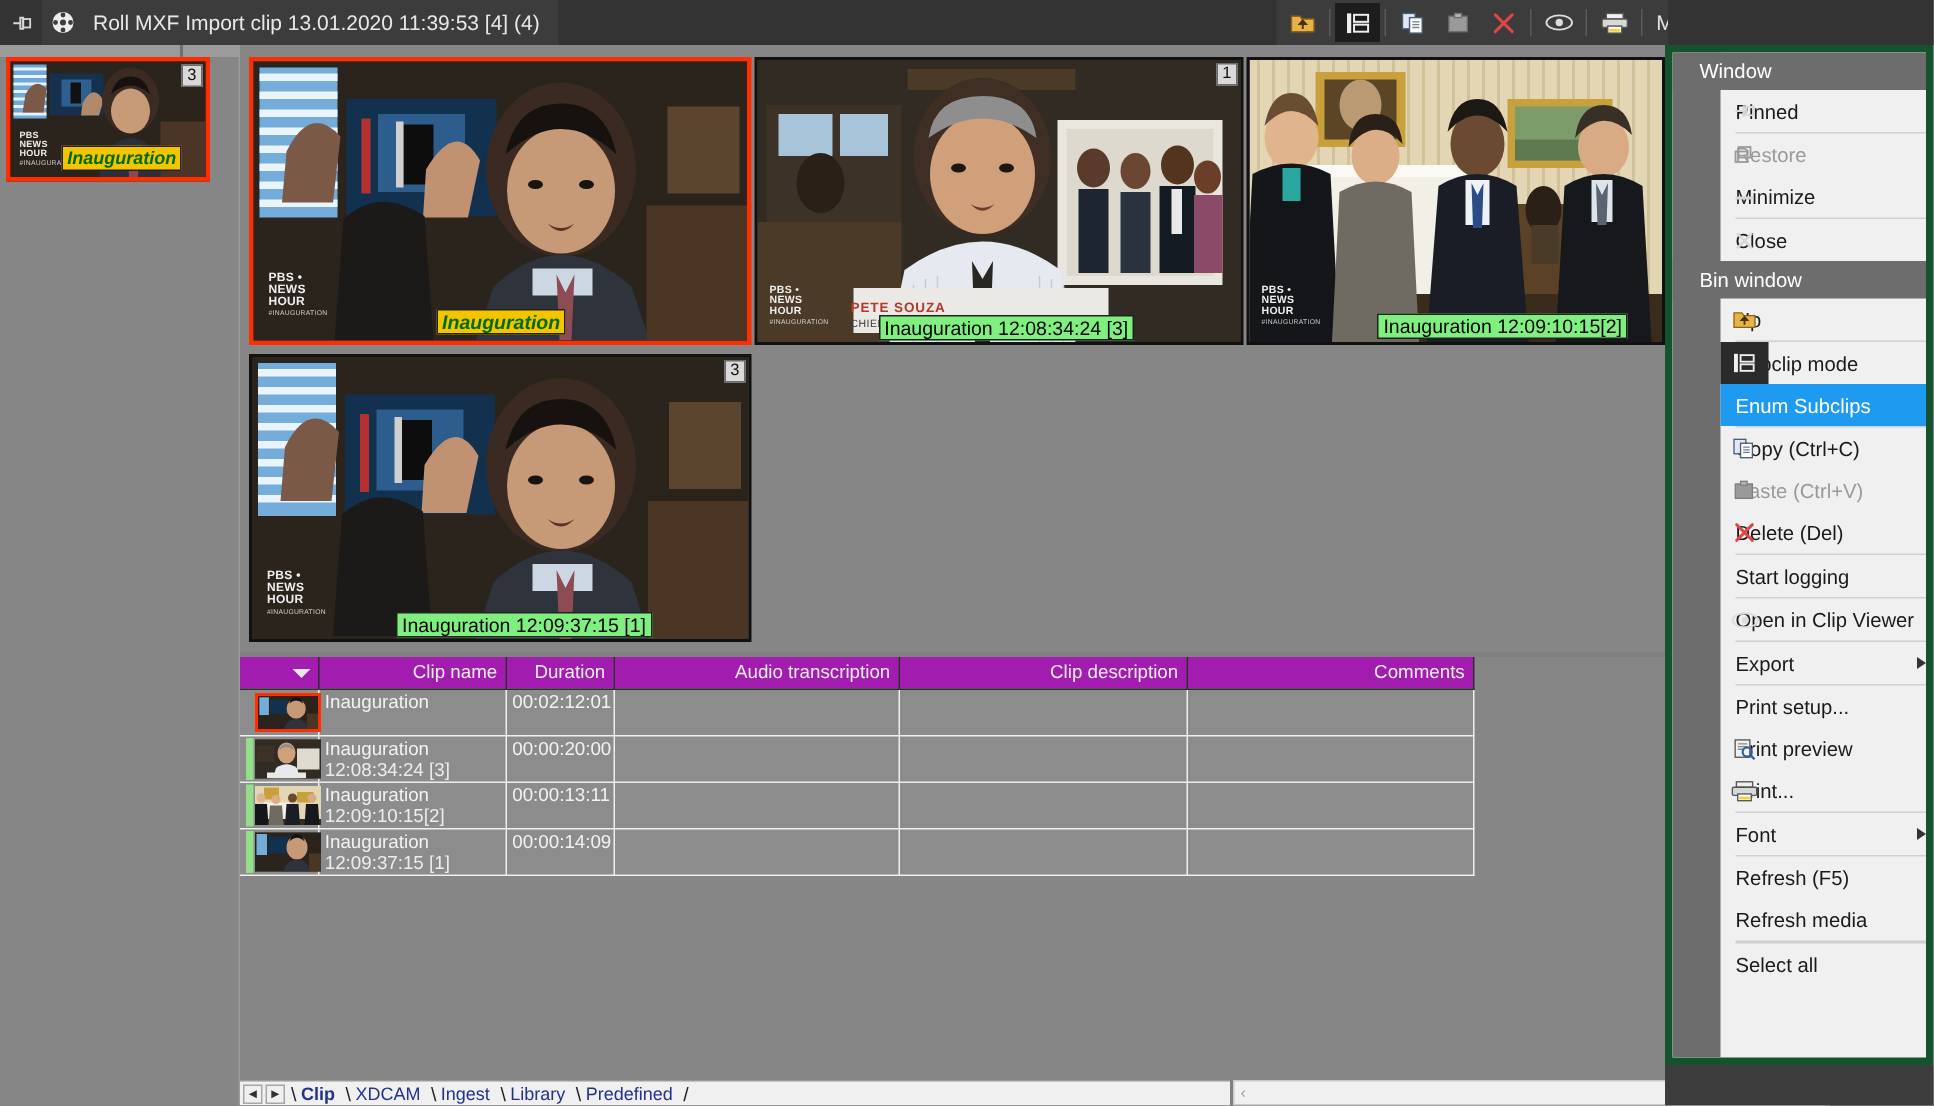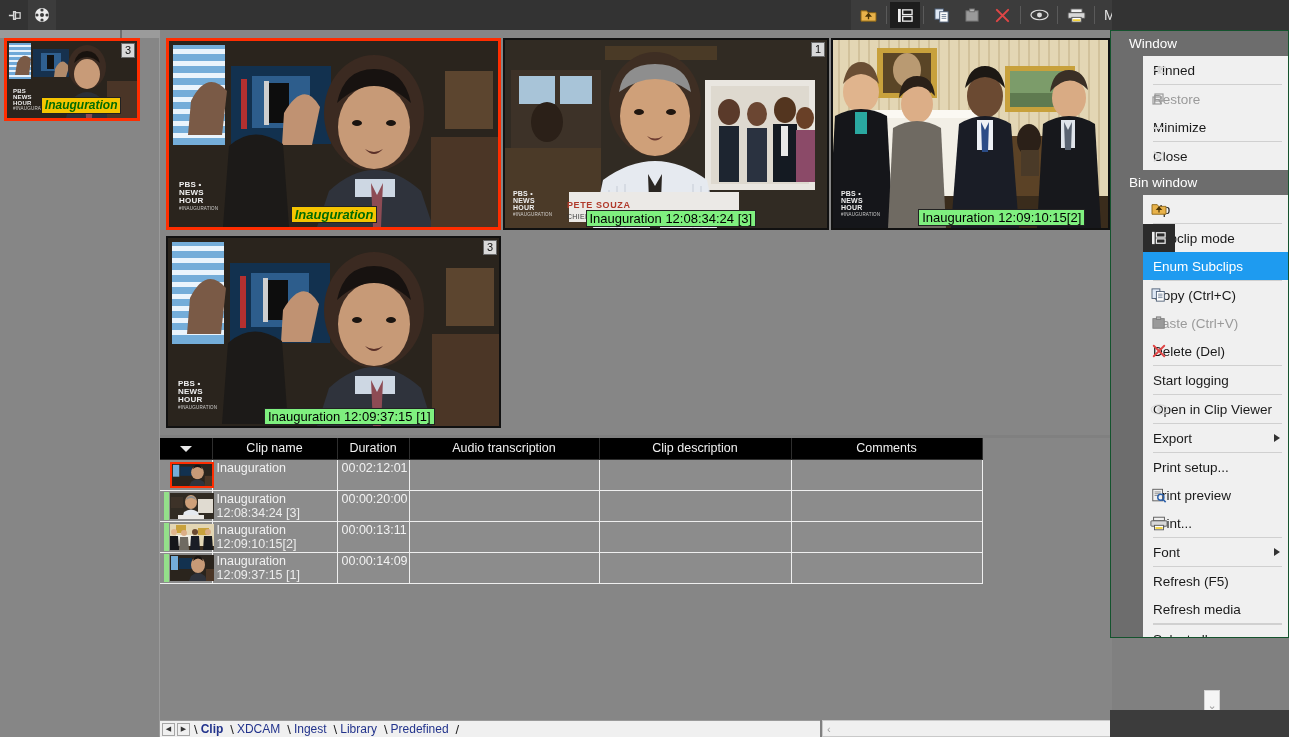--- a/index.html
+++ b/index.html
@@ -75,22 +75,22 @@
   .pbslogo{ position:absolute; left:6px; bottom:6px; color:#efefef; font-size:6px; line-height:6px; font-weight:bold; letter-spacing:.2px;}
   .pbslogo small{ display:block; font-size:4.5px; opacity:.8; font-weight:normal;}
 
   
   #tablewrap{
     position:absolute; left:160px; top:438px; width:952px; height:282px;
     background:#868686;
   }
   table.grid{ border-collapse:collapse; width:820px; table-layout:fixed; }
   table.grid th{
-    background:#000000; color:#f0f0f0; font-size:12.5px; font-weight:normal;
-    text-align:center; padding:2px 5px; height:21px;
+    background:#a21caf; color:#f0f0f0; font-size:12.5px; font-weight:normal;
+    text-align:right; padding:2px 5px; height:21px;
     border-right:1px solid #2e2e2e; border-bottom:1px solid #2e2e2e;
   }
   table.grid td{
     background:#8c8c8c; color:#f2f2f2; font-size:12.5px; vertical-align:top;
     padding:1px 4px; height:28px; border-right:1px solid #efefef; border-bottom:1px solid #efefef;
   }
   td.c-thumb{ padding:0; width:52px; background:#8c8c8c; }
   td.c-thumb .tw{ position:relative; width:52px; height:28px; }
   td.c-thumb .mini{ position:absolute; left:6px; top:1px; width:44px; height:26px; overflow:hidden; background:#111; }
   td.c-thumb .greenbar{ position:absolute; left:0; top:0; width:5px; height:28px; background:#94e08a; }
@@ -119,22 +119,22 @@
     justify-content:space-between; color:#a0a0a0; font-size:11px; padding:0 4px;
   }
   #vscroll{
     position:absolute; left:1204px; top:690px; width:16px; height:30px;
     background:#f5f5f5; border:1px solid #d4d4d4; display:flex; align-items:center;
     justify-content:center; color:#a0a0a0; font-size:11px;
   }
 
   
   #ctxmenu{
-    position:absolute; left:1110px; top:30px; width:179px; height:608px;
-    background:#f0f0f0; border:1px solid #14532d; display:flex; overflow:hidden;
+    position:absolute; left:1110px; top:30px; width:179px; height:680px;
+    background:#f0f0f0; border:5px solid #14532d; display:flex; overflow:hidden;
   }
   #ctxgutter{ width:32px; background:#6d6d6d; flex:0 0 32px; position:relative;}
   #ctxitems{ flex:1 1 auto; position:relative; }
   .mi{ height:28px; display:flex; align-items:center; padding-left:10px;
        font-size:13.5px; color:#1a1a1a; position:relative; }
   .mi.dis{ color:#9a9a9a; }
   .mi.hl{ background:#1e9bf0; color:#ffffff; }
   .mhdr{ height:25px; background:#6d6d6d; color:#ffffff; font-size:13.5px;
          display:flex; align-items:center; padding-left:18px; margin-left:-32px;
          width:179px; }
@@ -160,20 +160,21 @@
   <div id="tb-appicon">
     <svg width="16" height="16" viewBox="0 0 16 16">
         <circle cx="8" cy="8" r="7" fill="#ededed"></circle>
         <circle cx="8" cy="8" r="2" fill="#3c3c3c"></circle>
         <circle cx="8" cy="3" r="1.6" fill="#3c3c3c"></circle>
         <circle cx="8" cy="13" r="1.6" fill="#3c3c3c"></circle>
         <circle cx="3" cy="8" r="1.6" fill="#3c3c3c"></circle>
         <circle cx="13" cy="8" r="1.6" fill="#3c3c3c"></circle>
       </svg>
   </div>
+  <div id="tb-title">Roll  MXF Import clip 13.01.2020 11:39:53 [4] (4)</div>
   <div id="tb-spacer"></div>
   <div id="tb-tools">
     <div class="tb-btn">
       <svg width="17" height="15" viewBox="0 0 18 16">
           <path d="M1 3h6l1.5 2H17v9H1z" fill="#e8b24a" stroke="#8a6312"></path>
           <path d="M9 12V8m0-2 -2.2 2.5h4.4z" stroke="#4a3406" stroke-width="1.4" fill="#4a3406"></path>
         </svg>
     </div>
     <div class="tb-sep"></div>
     <div class="tb-btn" style="background:#1d1d1d">

